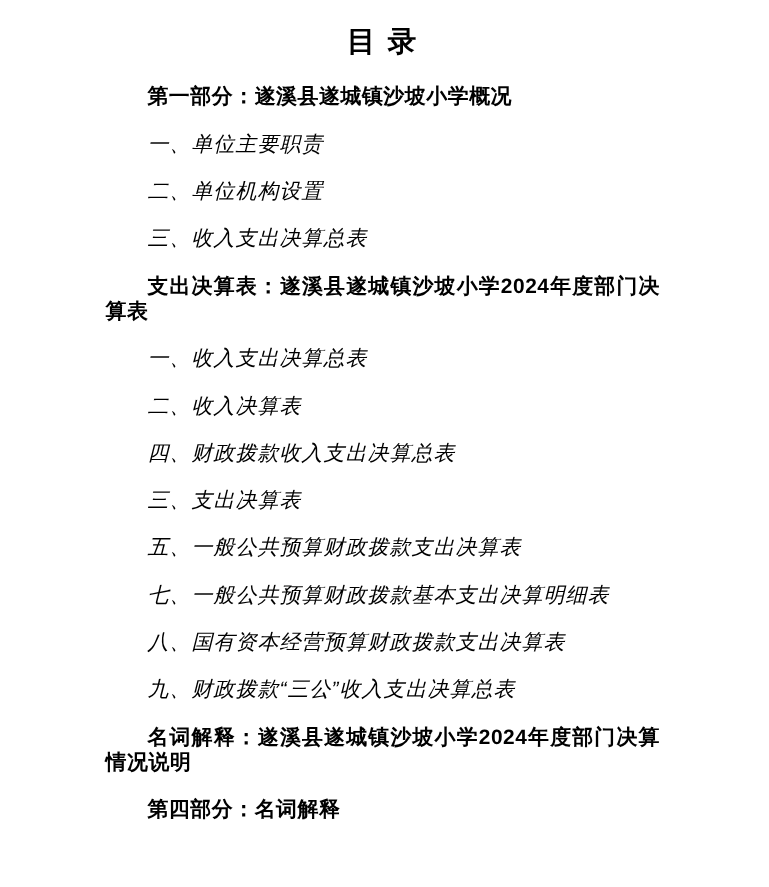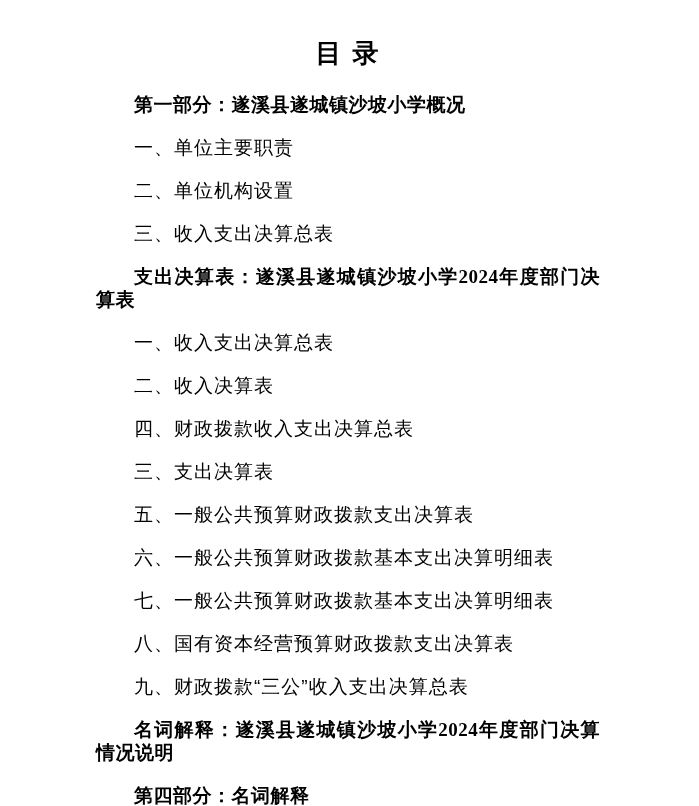--- a/index.html
+++ b/index.html
@@ -11,64 +11,63 @@
     width: 699px;
     height: 806px;
     overflow: hidden;
     font-family: "Liberation Sans", "DejaVu Sans", sans-serif;
     color: #000000;
   }
   .page {
     box-sizing: border-box;
     width: 699px;
     height: 806px;
-    padding: 36px 99px 0 96px;
+    padding: 20px 99px 0 96px;
     background: #ffffff;
   }
   .doc-title {
     font-size: 26px;
     line-height: 34px;
     font-weight: bold;
     text-align: center;
     letter-spacing: 2px;
     margin: 0 0 23px 0;
   }
   .toc-entry {
     font-size: 19px;
     line-height: 23px;
     margin: 0 0 20px 0;
     text-indent: 2em;
     text-align: justify;
   }
   .toc-entry.heading {
     font-weight: bold;
     letter-spacing: 0.5px;
-    font-family: Liberation Serif, serif;
   }
   .toc-entry.item {
     font-weight: normal;
     letter-spacing: 1px;
+    font-style: italic;
   }
 </style>
 </head>
 <body>
 
 <div class="page">
   <h1 class="doc-title">目 录</h1>
   <div id="toc-list">
       <p class="toc-entry heading">第一部分：遂溪县遂城镇沙坡小学概况</p>
       <p class="toc-entry item">一、单位主要职责</p>
       <p class="toc-entry item">二、单位机构设置</p>
       <p class="toc-entry item">三、收入支出决算总表</p>
       <p class="toc-entry heading">支出决算表：遂溪县遂城镇沙坡小学2024年度部门决算表</p>
       <p class="toc-entry item">一、收入支出决算总表</p>
       <p class="toc-entry item">二、收入决算表</p>
       <p class="toc-entry item">四、财政拨款收入支出决算总表</p>
       <p class="toc-entry item">三、支出决算表</p>
       <p class="toc-entry item">五、一般公共预算财政拨款支出决算表</p>
-      <p class="toc-entry item">六、一般公共预算财政拨款基本支出决算明细表</p>
       <p class="toc-entry item">七、一般公共预算财政拨款基本支出决算明细表</p>
       <p class="toc-entry item">八、国有资本经营预算财政拨款支出决算表</p>
       <p class="toc-entry item">九、财政拨款“三公”收入支出决算总表</p>
       <p class="toc-entry heading">名词解释：遂溪县遂城镇沙坡小学2024年度部门决算情况说明</p>
       <p class="toc-entry heading">第四部分：名词解释</p>
     </div>
 </div>
 
 </body></html>

